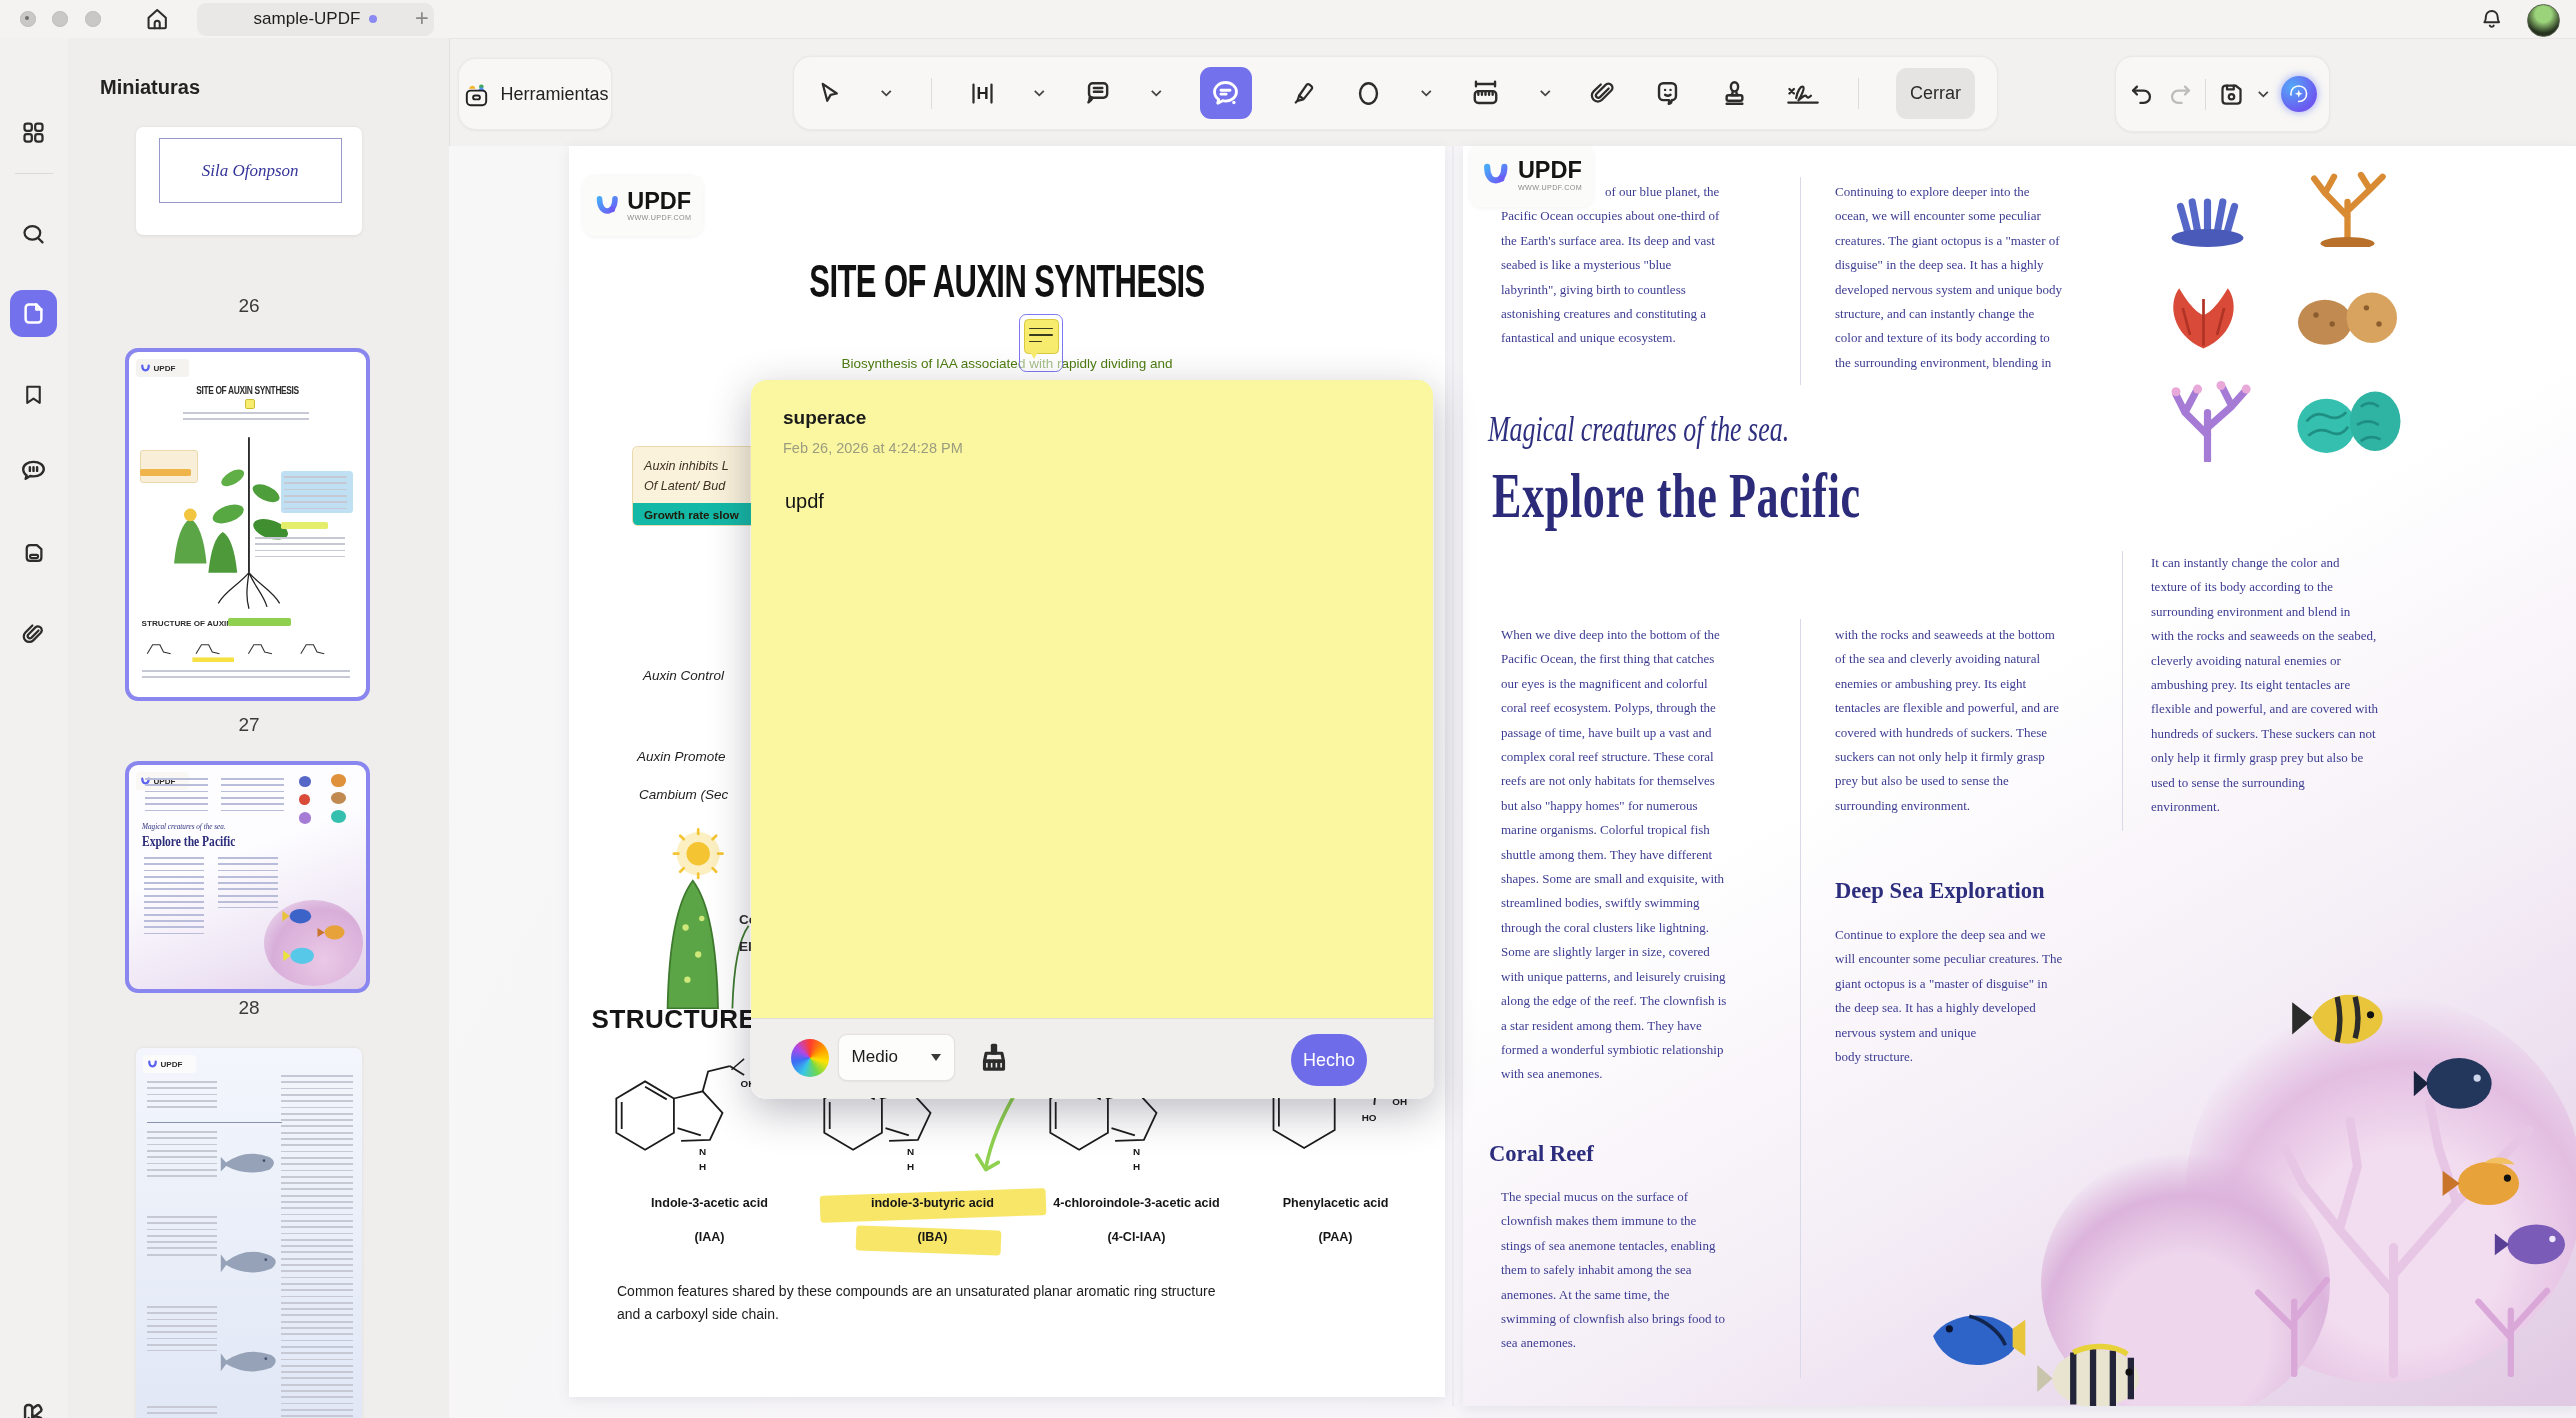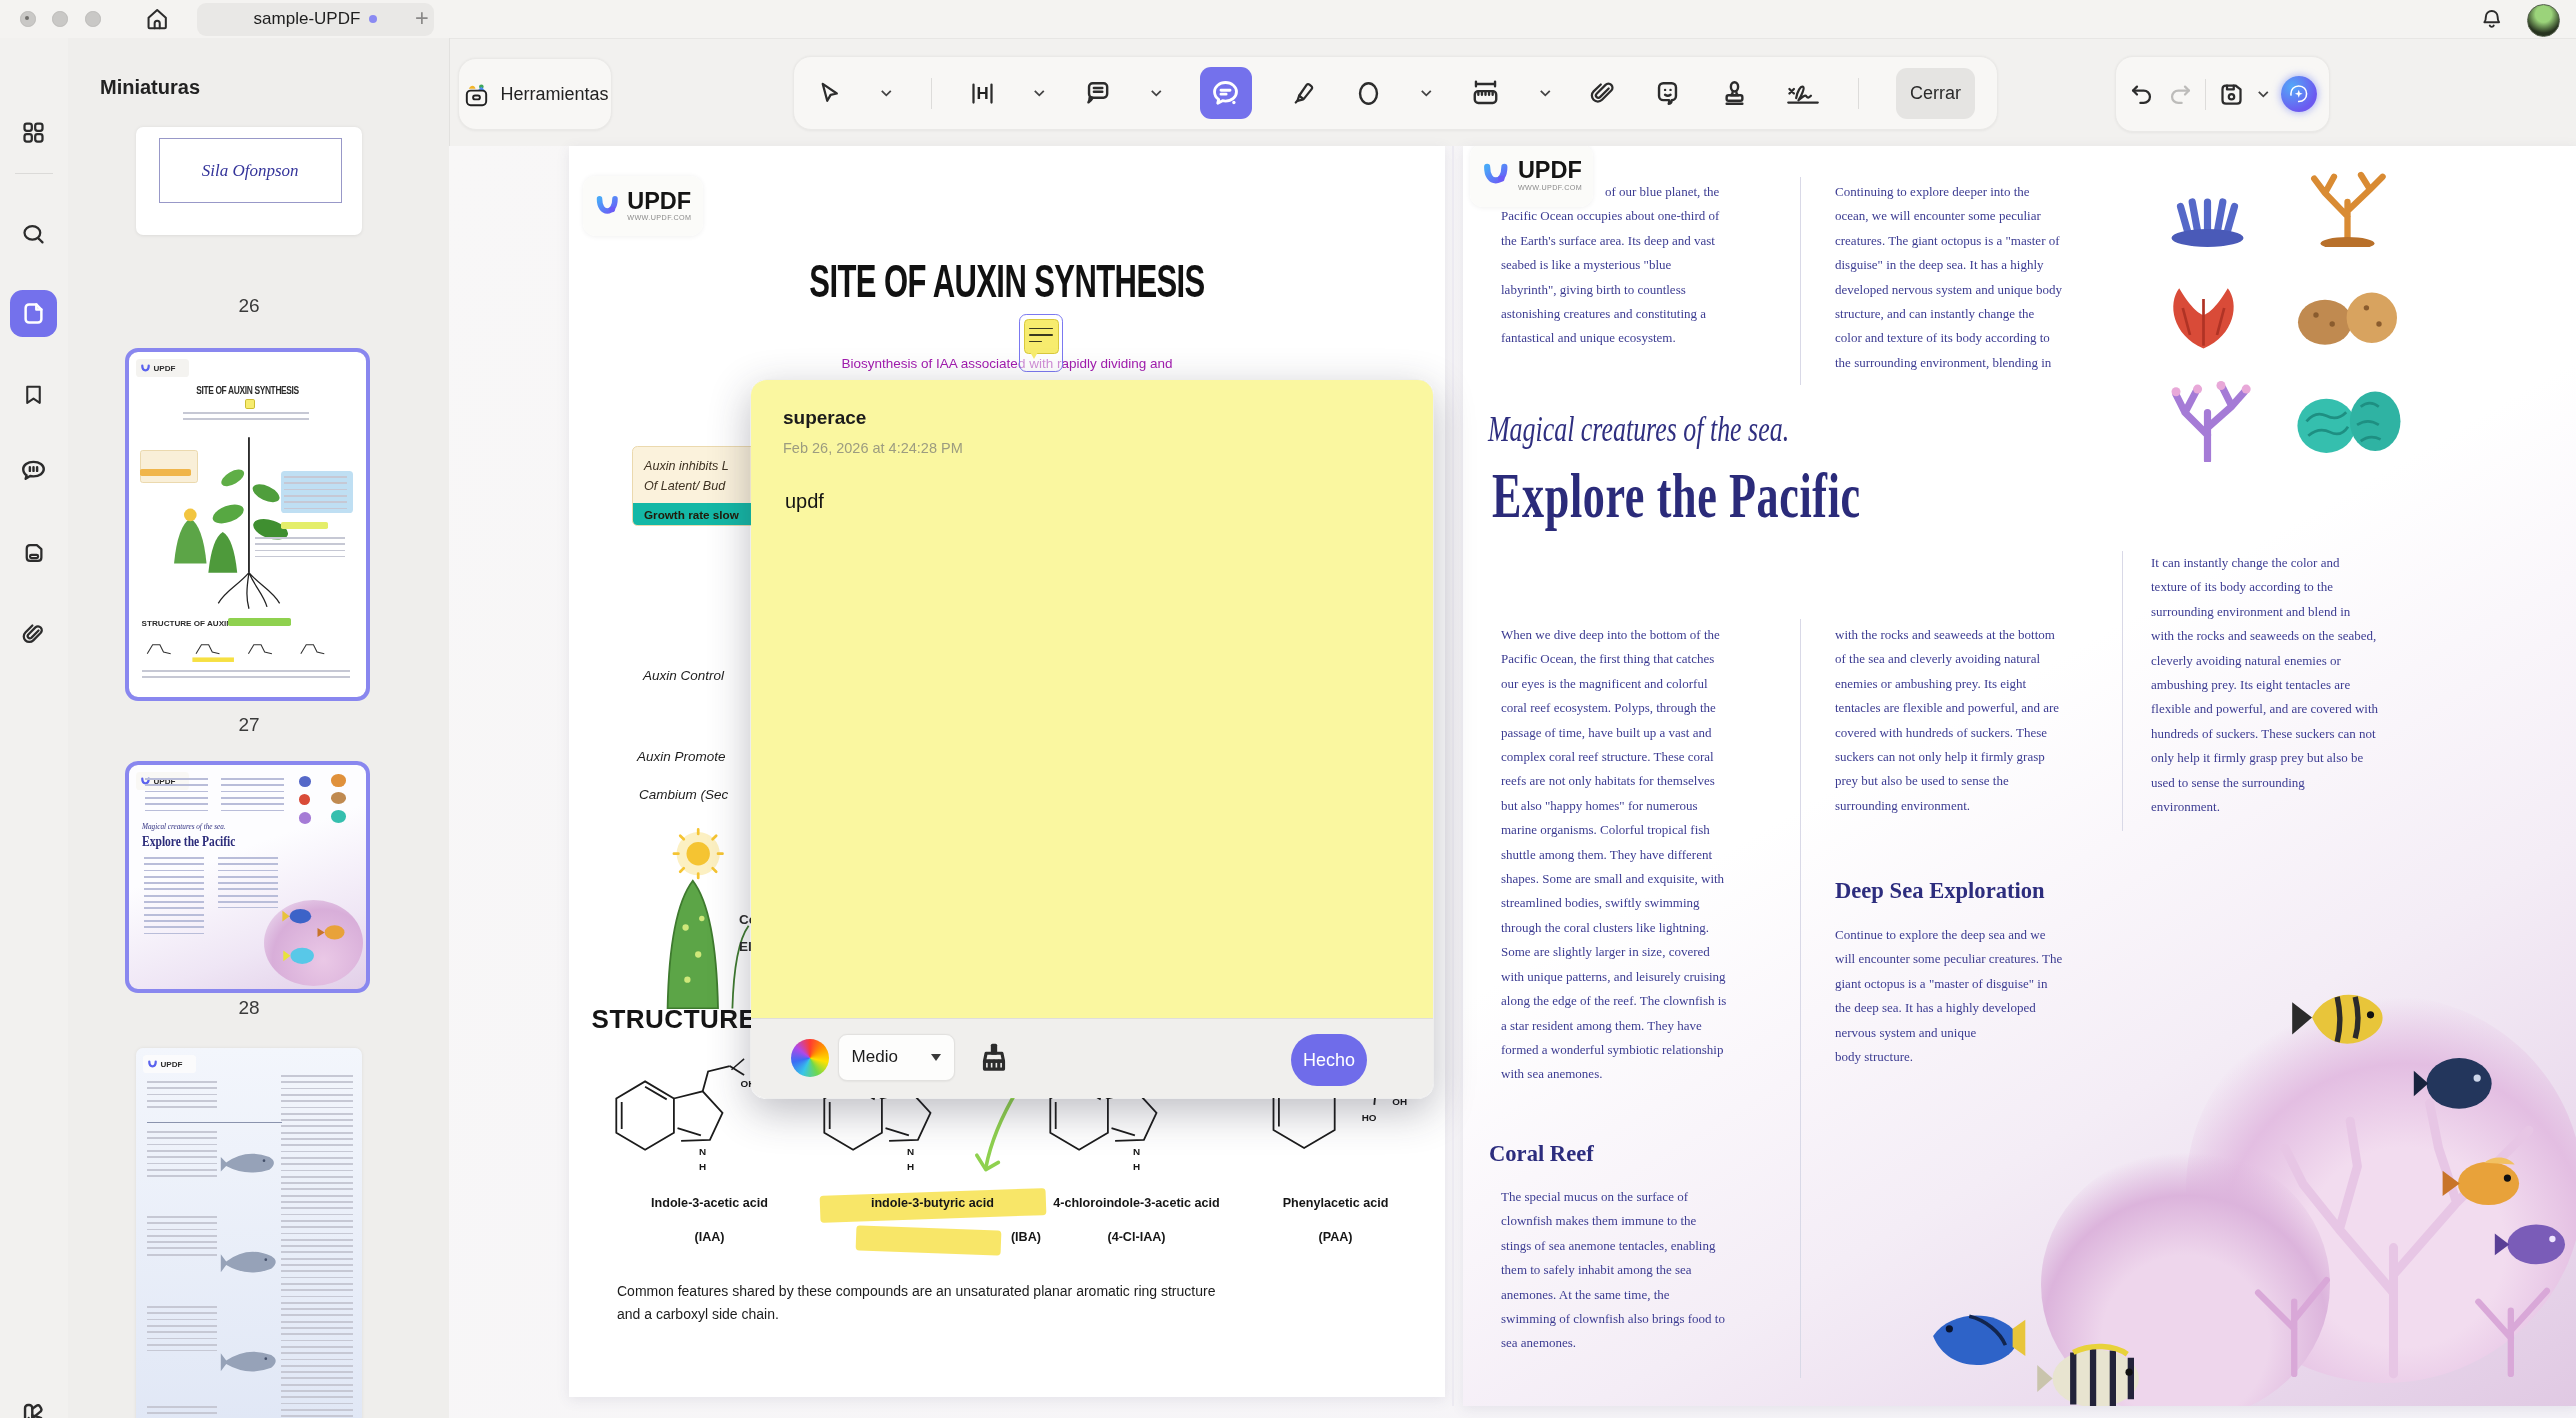--- a/index.html
+++ b/index.html
@@ -43,21 +43,21 @@
   .docarea{left:449px;top:146px;width:2127px;height:1272px;
            background:linear-gradient(120deg,#F8F7F7 0%,#F5F3F8 100%);}
   .page{background:#FFFFFF;box-shadow:0 2.7px 12.6px rgba(70,70,110,.10);}
   .logo-card{background:rgba(251,250,248,.88);border-radius:12.6px;box-shadow:0 0.9px 5.4px rgba(0,0,0,.06);
              display:flex;align-items:center;gap:7.2px;padding:0 11px;}
   .logo-brand{font-size:23.5px;font-weight:800;color:#141414;line-height:1;}
   .logo-url{font-size:7.2px;color:#8A8A8A;letter-spacing:0.4px;}
   
   .aux-title{font-size:47px;font-weight:700;letter-spacing:-0.9px;transform:scaleX(.66);transform-origin:center;
              white-space:nowrap;color:#111;}
-  .aux-sub{font-size:13.5px;color:#a21caf;white-space:nowrap;}
+  .aux-sub{font-size:13.5px;color:#4d7c0f;white-space:nowrap;}
   .callout{background:#FBF2DC;border:0.9px solid #EBD9AE;border-radius:5.4px;overflow:hidden;}
   .callout .ct{font-style:italic;font-size:12.6px;color:#3E3222;padding:9px 0 0 11px;line-height:20px;}
   .cband{background:#14b8a6;font-size:11.7px;font-weight:700;color:#221a08;padding:4.5px 0 4.5px 11px;margin-top:7.2px;}
   .itlabel{font-style:italic;font-size:13.5px;color:#1d1d1d;white-space:nowrap;}
   .structhead{font-size:26px;font-weight:800;color:#151515;letter-spacing:0.5px;white-space:nowrap;}
   .chemname{font-size:12.6px;font-weight:700;color:#161616;text-align:center;white-space:nowrap;}
   .atomtxt{font:700 11px "Liberation Sans",sans-serif;fill:#161616;}
   .hl{background:#F6E042;border-radius:3.6px;opacity:.8;}
   .aux-foot{font-size:14px;color:#1c1c1c;line-height:22.6px;white-space:nowrap;}
   
@@ -552,21 +552,21 @@
     <svg class="abs" style="left:397px;top:939px;" width="63" height="99" viewBox="0 0 70 110">
       <path d="M58 4 Q30 50 22 92" fill="none" stroke="#8FD14F" stroke-width="4" stroke-linecap="round"></path>
       <path d="M12 78l10 16 14-8" fill="none" stroke="#8FD14F" stroke-width="4" stroke-linecap="round" stroke-linejoin="round"></path>
     </svg>
 
     <div class="abs hl" style="left:251px;top:1046px;width:226px;height:27px;transform:rotate(-2deg);"></div>
     <div class="abs hl" style="left:287px;top:1082px;width:145px;height:25px;transform:rotate(2deg);"></div>
     <div class="abs chemname" style="left:41px;top:1050px;width:199px;">Indole-3-acetic acid</div>
     <div class="abs chemname" style="left:41px;top:1084px;width:199px;">(IAA)</div>
     <div class="abs chemname" style="left:255px;top:1050px;width:217px;">indole-3-butyric acid</div>
-    <div class="abs chemname" style="left:255px;top:1084px;width:217px;text-align:right;">(IBA)</div>
+    <div class="abs chemname" style="left:255px;top:1084px;width:217px;">(IBA)</div>
     <div class="abs chemname" style="left:459px;top:1050px;width:217px;">4-chloroindole-3-acetic acid</div>
     <div class="abs chemname" style="left:459px;top:1084px;width:217px;">(4-Cl-IAA)</div>
     <div class="abs chemname" style="left:658px;top:1050px;width:217px;">Phenylacetic acid</div>
     <div class="abs chemname" style="left:658px;top:1084px;width:217px;">(PAA)</div>
 
     <div class="abs aux-foot" style="left:48px;top:1134px;">
       <div>Common features shared by these compounds are an unsaturated planar aromatic ring structure</div>
       <div>and a carboxyl side chain.</div>
     </div>
   </div>

